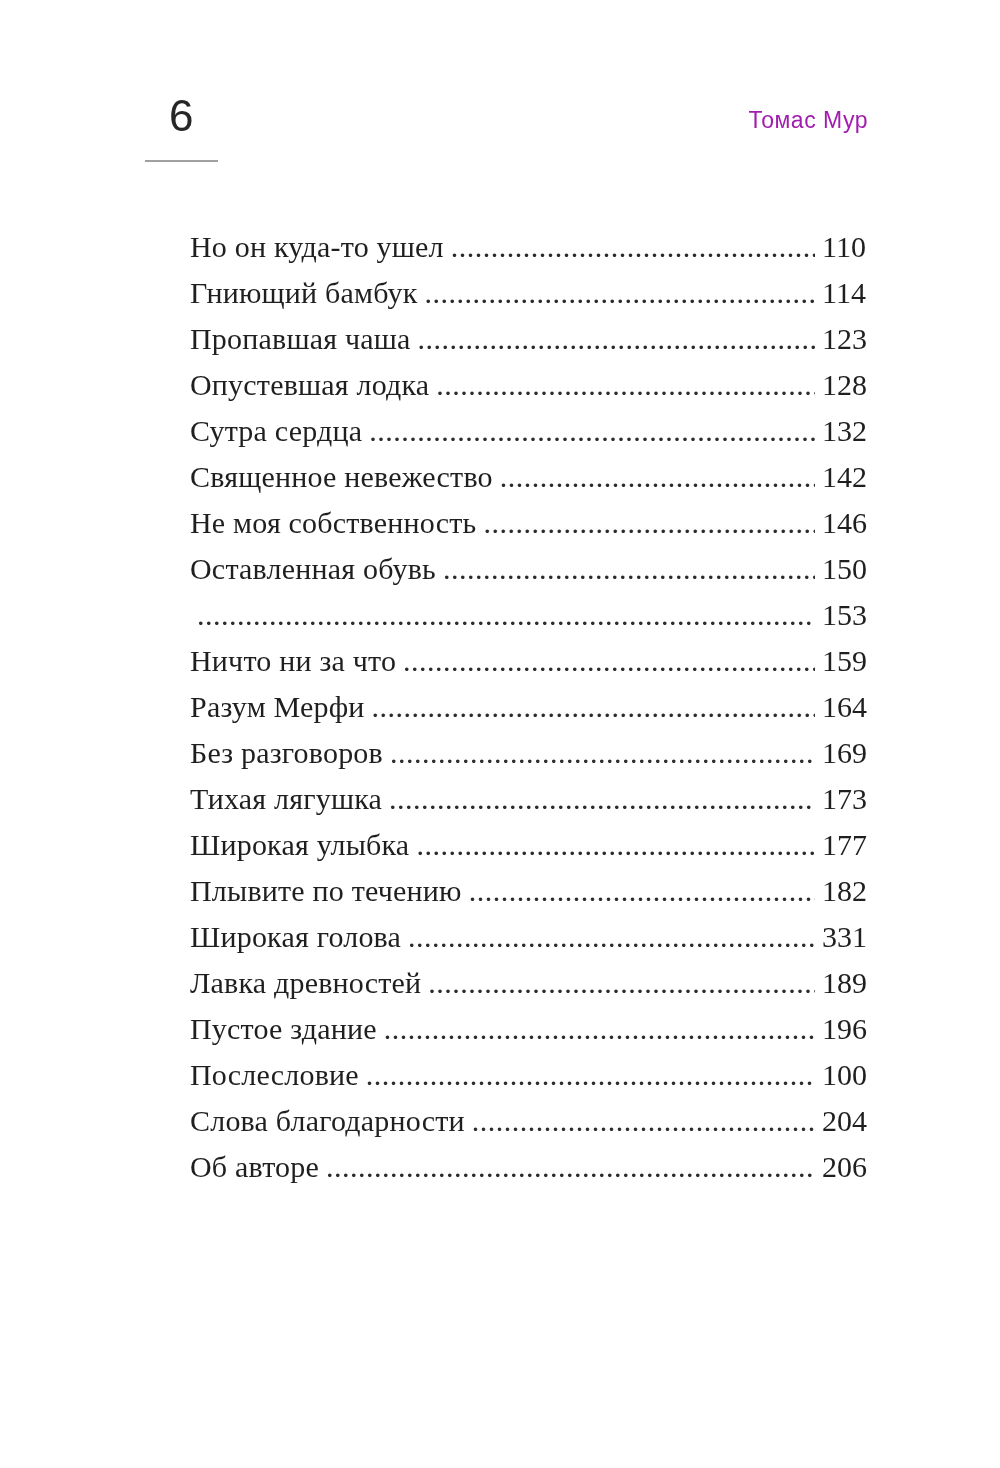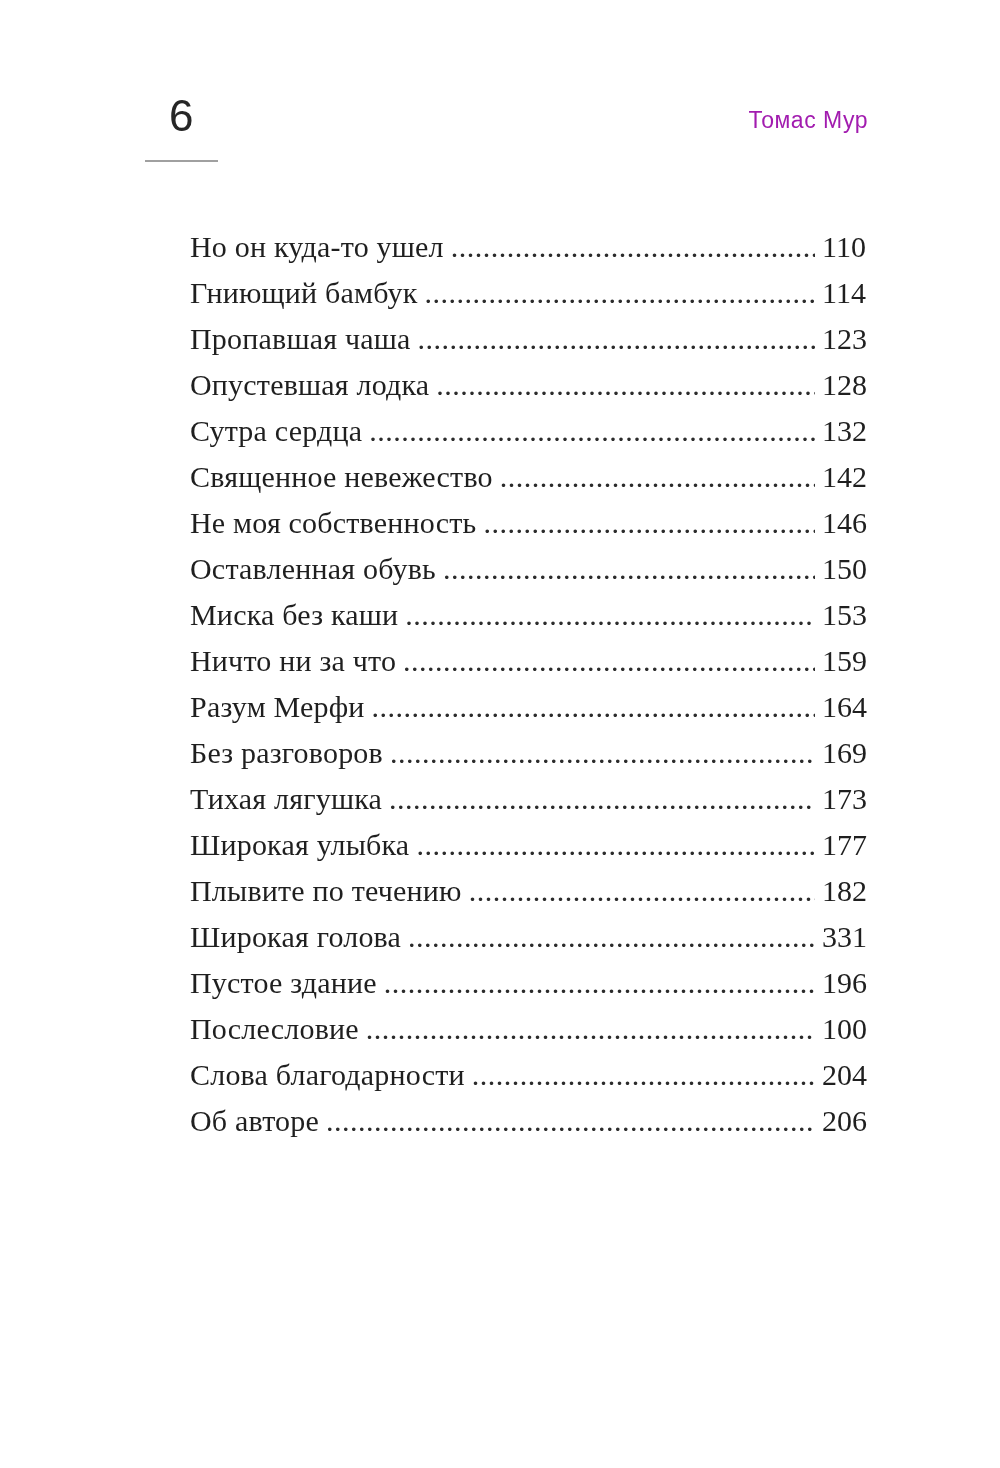--- a/index.html
+++ b/index.html
@@ -138,21 +138,20 @@
     <span class="toc-page">146</span>
   </div>
 
   <div class="toc-row">
     <span class="toc-title">Оставленная обувь</span>
     <span class="toc-dots"></span>
     <span class="toc-page">150</span>
   </div>
 
   <div class="toc-row">
-    <span class="toc-title">Миска без каши</span>
     <span class="toc-dots"></span>
     <span class="toc-page">153</span>
   </div>
 
   <div class="toc-row">
     <span class="toc-title">Ничто ни за что</span>
     <span class="toc-dots"></span>
     <span class="toc-page">159</span>
   </div>
 
@@ -185,20 +184,25 @@
     <span class="toc-dots"></span>
     <span class="toc-page">182</span>
   </div>
 
   <div class="toc-row">
     <span class="toc-title">Широкая голова</span>
     <span class="toc-dots"></span>
     <span class="toc-page">331</span>
   </div>
 
+  <div class="toc-row">
+    <span class="toc-title">Лавка древностей</span>
+    <span class="toc-dots"></span>
+    <span class="toc-page">189</span>
+  </div>
 
   <div class="toc-row">
     <span class="toc-title">Пустое здание</span>
     <span class="toc-dots"></span>
     <span class="toc-page">196</span>
   </div>
 
   <div class="toc-row">
     <span class="toc-title">Послесловие</span>
     <span class="toc-dots"></span>

